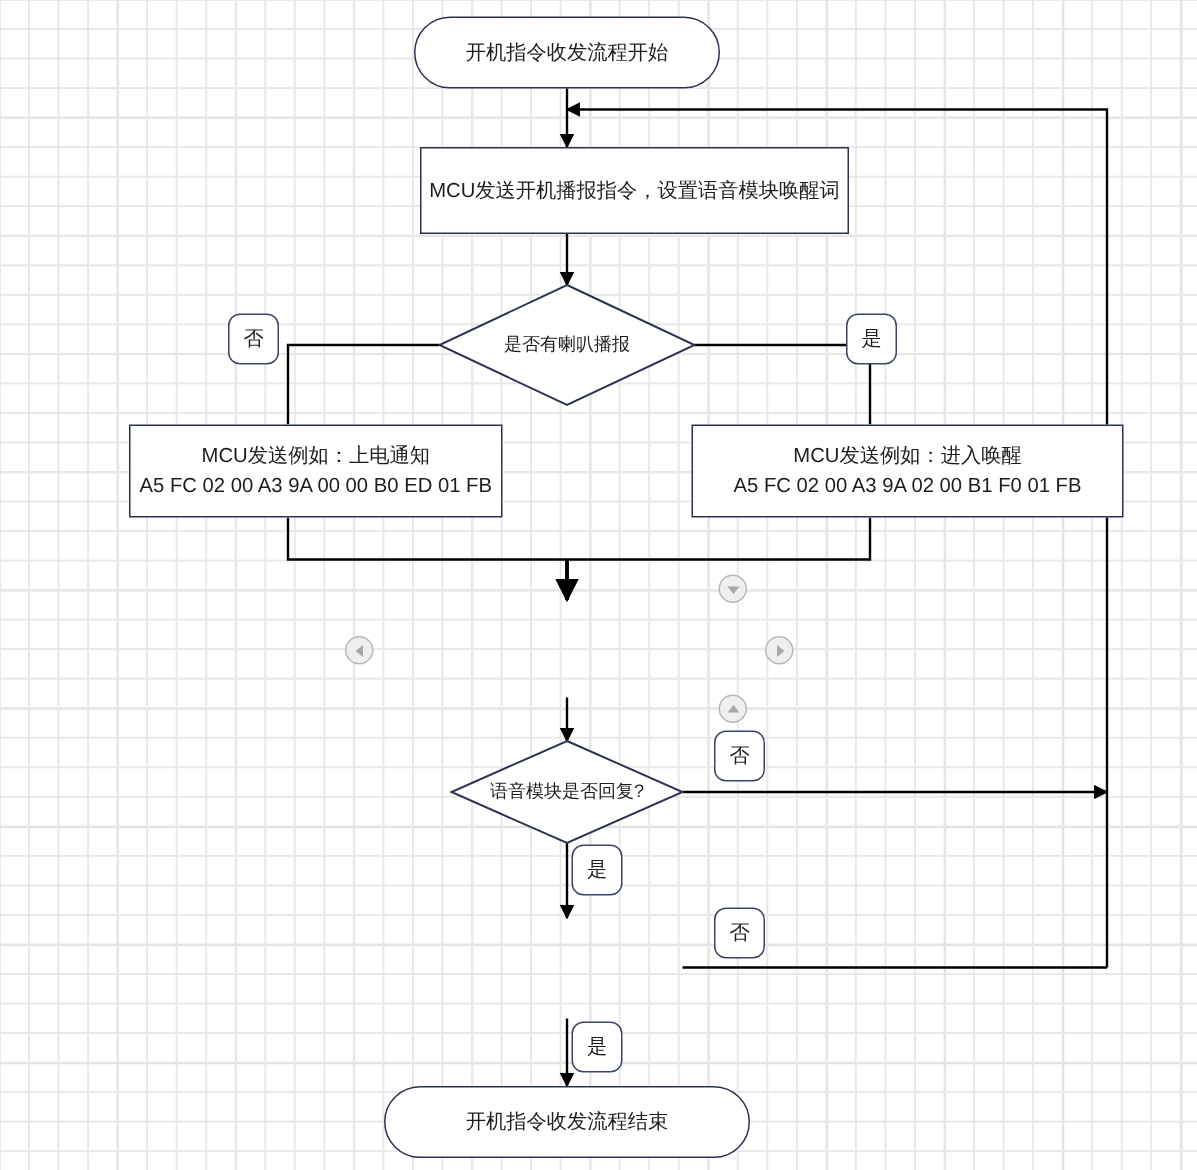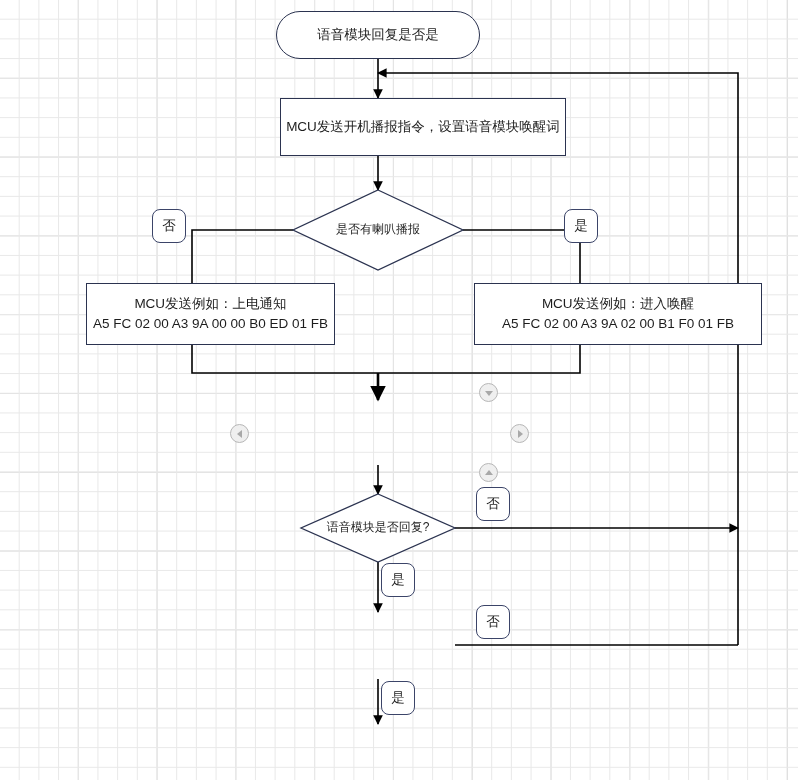--- a/index.html
+++ b/index.html
@@ -146,21 +146,21 @@
 
       <path d="M 455 645 L 738 645"></path>
 
       <path d="M 738 645 L 738 73 L 378 73" marker-end="url(#arrow)"></path>
 
       <path d="M 378 679 L 378 724" marker-end="url(#arrow)"></path>
     </g>
   </svg>
 
   <div class="node terminator" style="left:276px; top:11px; width:204px; height:48px;">
-    <span>语音模块回复是否是</span>
+    <span>开机指令收发流程开始</span>
   </div>
 
   <div class="node process" style="left:236px; top:98px; width:286px; height:58px;">
     <span>MCU发送开机播报指令，设置语音模块唤醒词</span>
   </div>
 
   <div class="diamond-wrap" style="left:293px; top:190px; width:170px; height:80px;">
     <svg width="170" height="80">
       <polygon points="85,0 170,40 85,80 0,40" fill="#ffffff" stroke="#2b3350" stroke-width="1.3"></polygon>
     </svg>
@@ -173,21 +173,21 @@
 
   <div class="edge-label" style="left:564px; top:209px;">
     <span>是</span>
   </div>
 
   <div class="node process" style="left:42px; top:283px; width:249px; height:62px;">
     <span class="mono-line">MCU发送例如：上电通知
 A5 FC 02 00 A3 9A 00 00 B0 ED 01 FB</span>
   </div>
 
-  <div class="node process" style="left:430px; top:283px; width:288px; height:62px;">
+  <div class="node process" style="left:417px; top:283px; width:288px; height:62px;">
     <span class="mono-line">MCU发送例如：进入唤醒
 A5 FC 02 00 A3 9A 02 00 B1 F0 01 FB</span>
   </div>
 
 
   <div class="handle dir-down" style="left:479px; top:383px;">
       <i></i>
     </div>
   <div class="handle dir-up" style="left:479px; top:463px;">
       <i></i>
@@ -216,14 +216,17 @@
 
 
   <div class="edge-label" style="left:476px; top:605px;">
     <span>否</span>
   </div>
 
   <div class="edge-label" style="left:381px; top:681px;">
     <span>是</span>
   </div>
 
+  <div class="node terminator" style="left:256px; top:724px; width:244px; height:48px;">
+    <span>开机指令收发流程结束</span>
+  </div>
 
 </div>
 
 </body></html>

